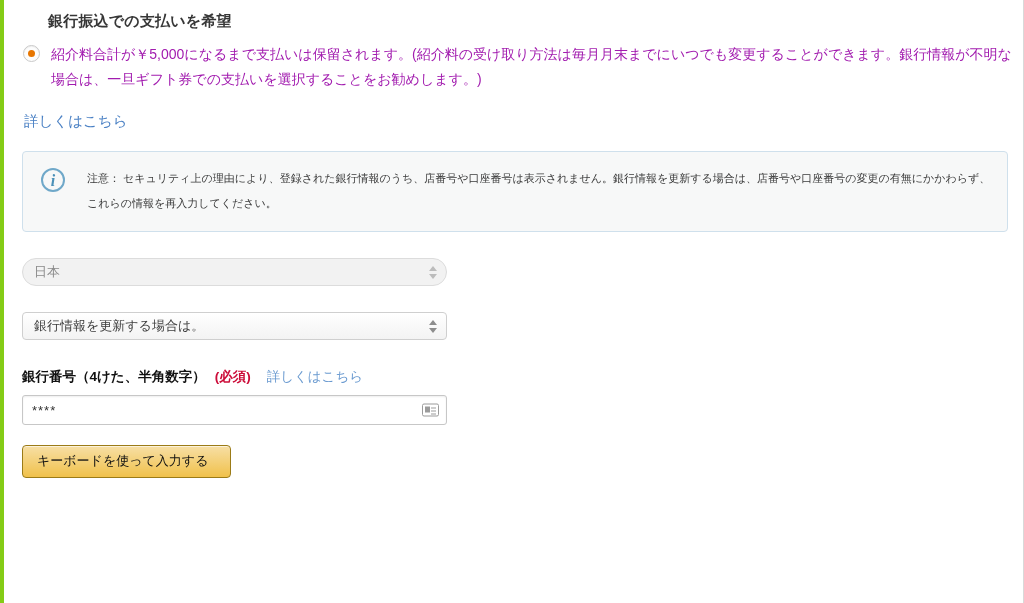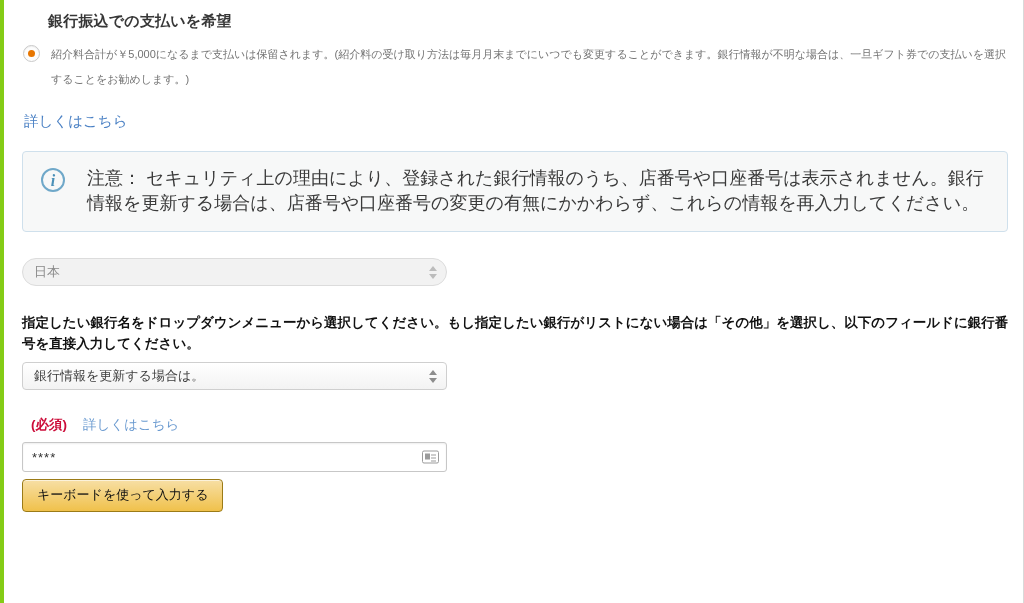--- a/index.html
+++ b/index.html
@@ -66,23 +66,23 @@
     left: 50%;
     top: 50%;
     width: 7px;
     height: 7px;
     margin: -3.5px 0 0 -3.5px;
     border-radius: 50%;
     background: #e77600;
   }
   .radio-text {
     margin-left: 11px;
-    font-size: 11px;
+    font-size: 14px;
     line-height: 25px;
-    color: #737373;
+    color: #a21caf;
     width: 965px;
   }
 
   
   .link {
     color: #4a80c4;
     font-size: 14.5px;
     text-decoration: none;
     cursor: pointer;
   }
@@ -116,21 +116,21 @@
     font-weight: bold;
     font-size: 16px;
     line-height: 21px;
     text-align: center;
     margin-top: 2px;
     margin-left: 6px;
     box-sizing: border-box;
   }
   .notice-text {
     margin-left: 22px;
-    font-size: 18px;
+    font-size: 11px;
     line-height: 25px;
     color: #3a3a3a;
     flex: 1 1 auto;
   }
 
   
   .field-group { margin-top: 26px; }
   .field-label {
     font-size: 13.5px;
     font-weight: bold;
@@ -261,23 +261,23 @@
     content: "";
     position: absolute;
     right: 2px; top: 2.5px;
     width: 5px; height: 1.5px;
     background: #9b9b9b;
     box-shadow: 0 3px 0 #9b9b9b, 0 6px 0 #9b9b9b;
   }
 
   
   .btn-keyboard {
-    margin-top: 7px;
+    margin-top: 20px;
     display: inline-block;
-    padding: 6px 14px 7px 14px;
+    padding: 6px 22px 7px 14px;
     border: 1px solid #9b7b17;
     border-radius: 4px;
     background: linear-gradient(#f7dfa5, #f0c14b);
     box-shadow: 0 1px 0 rgba(255,255,255,.6) inset;
     font-size: 13px;
     color: #111111;
     cursor: pointer;
     font-family: "Liberation Sans", "DejaVu Sans", sans-serif;
   }
 
@@ -315,32 +315,32 @@
       <div class="select disabled">
         <span>日本</span>
         <span class="stepper">
           <i class="up"></i>
             <i class="down"></i>
         </span>
       </div>
     </div>
 
     <div class="field-group">
-      <div class="field-desc">指定したい銀行名をドロップダウンメニューから選択してください。もし指定したい銀行がリストにない場合は「その他」を選択し、以下のフィールドに銀行番号を直接入力してください。</div>
       <div class="select">
         <span>銀行情報を更新する場合は。</span>
         <span class="stepper">
           <i class="up"></i>
             <i class="down"></i>
         </span>
       </div>
     </div>
 
     <div class="field-group">
       <div class="label-row">
+        <span class="field-label">銀行番号（4けた、半角数字）</span>
         <span class="required">(必須)</span>
         <a class="inline-link">詳しくはこちら</a>
       </div>
       <div class="text-input-wrap">
         <input class="text-input" type="text" value="****" style="">
         <span class="card-icon"></span>
       </div>
     </div>
 
     <div class="btn-keyboard">キーボードを使って入力する</div>

